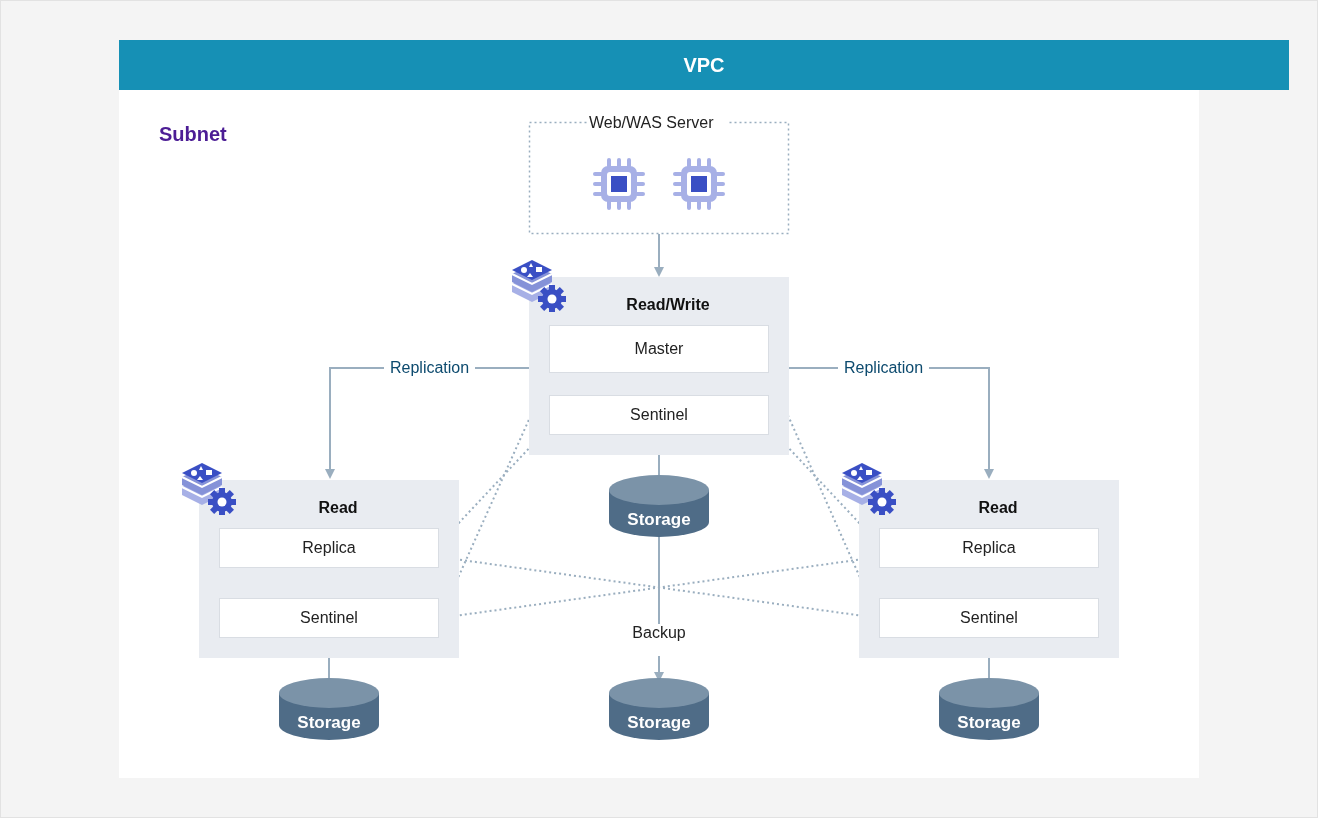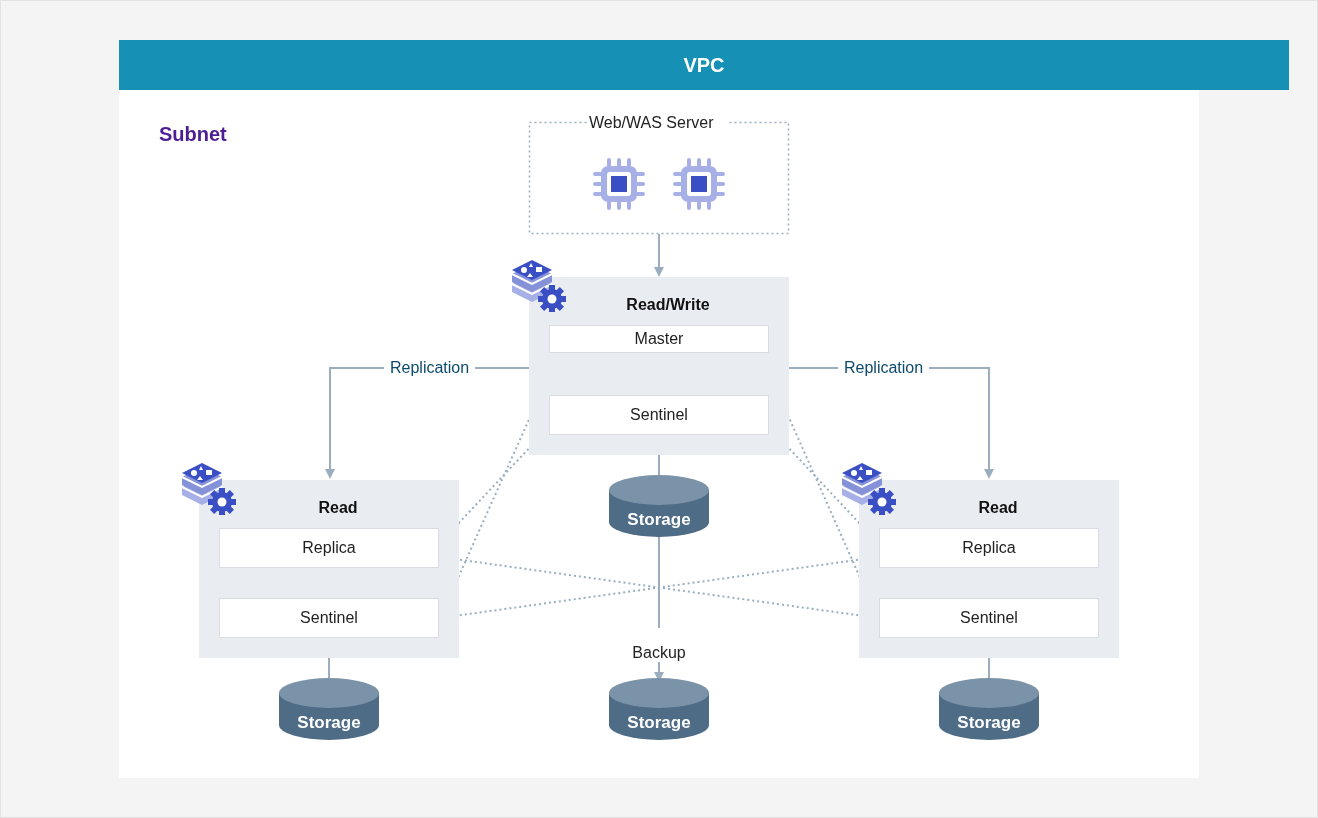--- a/index.html
+++ b/index.html
@@ -29,21 +29,21 @@
       display:flex; align-items:center; justify-content:center; font-size:16px; color:#222;
     }
     .redis-icon { position:absolute; width:56px; height:52px; }
     .rep-label {
       position:absolute; font-size:16px; color:#0c4a6e; background:#fff; padding:0 6px;
     }
     .storage { position:absolute; width:102px; height:64px; }
     .storage-label {
       position:absolute; left:0; right:0; bottom:8px; text-align:center; color:#fff; font-size:17px; font-weight:bold;
     }
-    .backup-label { position:absolute; left:620px; top:644px; width:78px; text-align:center; background:#fff; font-size:16px; color:#222; }
+    .backup-label { position:absolute; left:620px; top:624px; width:78px; text-align:center; background:#fff; font-size:16px; color:#222; }
   </style>
 </head>
 <body>
 
 <div class="frame">
   <div class="vpc-bar">VPC</div>
   <div class="subnet-title">Subnet</div>
 </div>
 
 <svg class="links" viewBox="0 0 1318 818">
@@ -115,21 +115,21 @@
     <rect x="44" y="16" width="10" height="4" rx="2"></rect>
       <rect x="44" y="26" width="10" height="4" rx="2"></rect>
       <rect x="44" y="36" width="10" height="4" rx="2"></rect>
   </g>
   <rect x="16" y="16" width="24" height="24" rx="3" fill="#fff"></rect>
   <rect x="20" y="20" width="16" height="16" fill="#3a4fc4"></rect>
 </svg>
 
 <div class="node" style="left:529px;top:277px;width:260px;height:178px;">
   <div class="node-title" style="top:19px;">Read/Write</div>
-  <div class="inner" style="left:20px;top:48px;width:220px;height:28px;">Master</div>
+  <div class="inner" style="left:20px;top:48px;width:220px;height:48px;">Master</div>
   <div class="inner" style="left:20px;top:118px;width:220px;height:40px;">Sentinel</div>
 </div>
 
 <div class="node" style="left:199px;top:480px;width:260px;height:178px;">
   <div class="node-title" style="top:19px;">Read</div>
   <div class="inner" style="left:20px;top:48px;width:220px;height:40px;">Replica</div>
   <div class="inner" style="left:20px;top:118px;width:220px;height:40px;">Sentinel</div>
 </div>
 
 <div class="node" style="left:859px;top:480px;width:260px;height:178px;">

